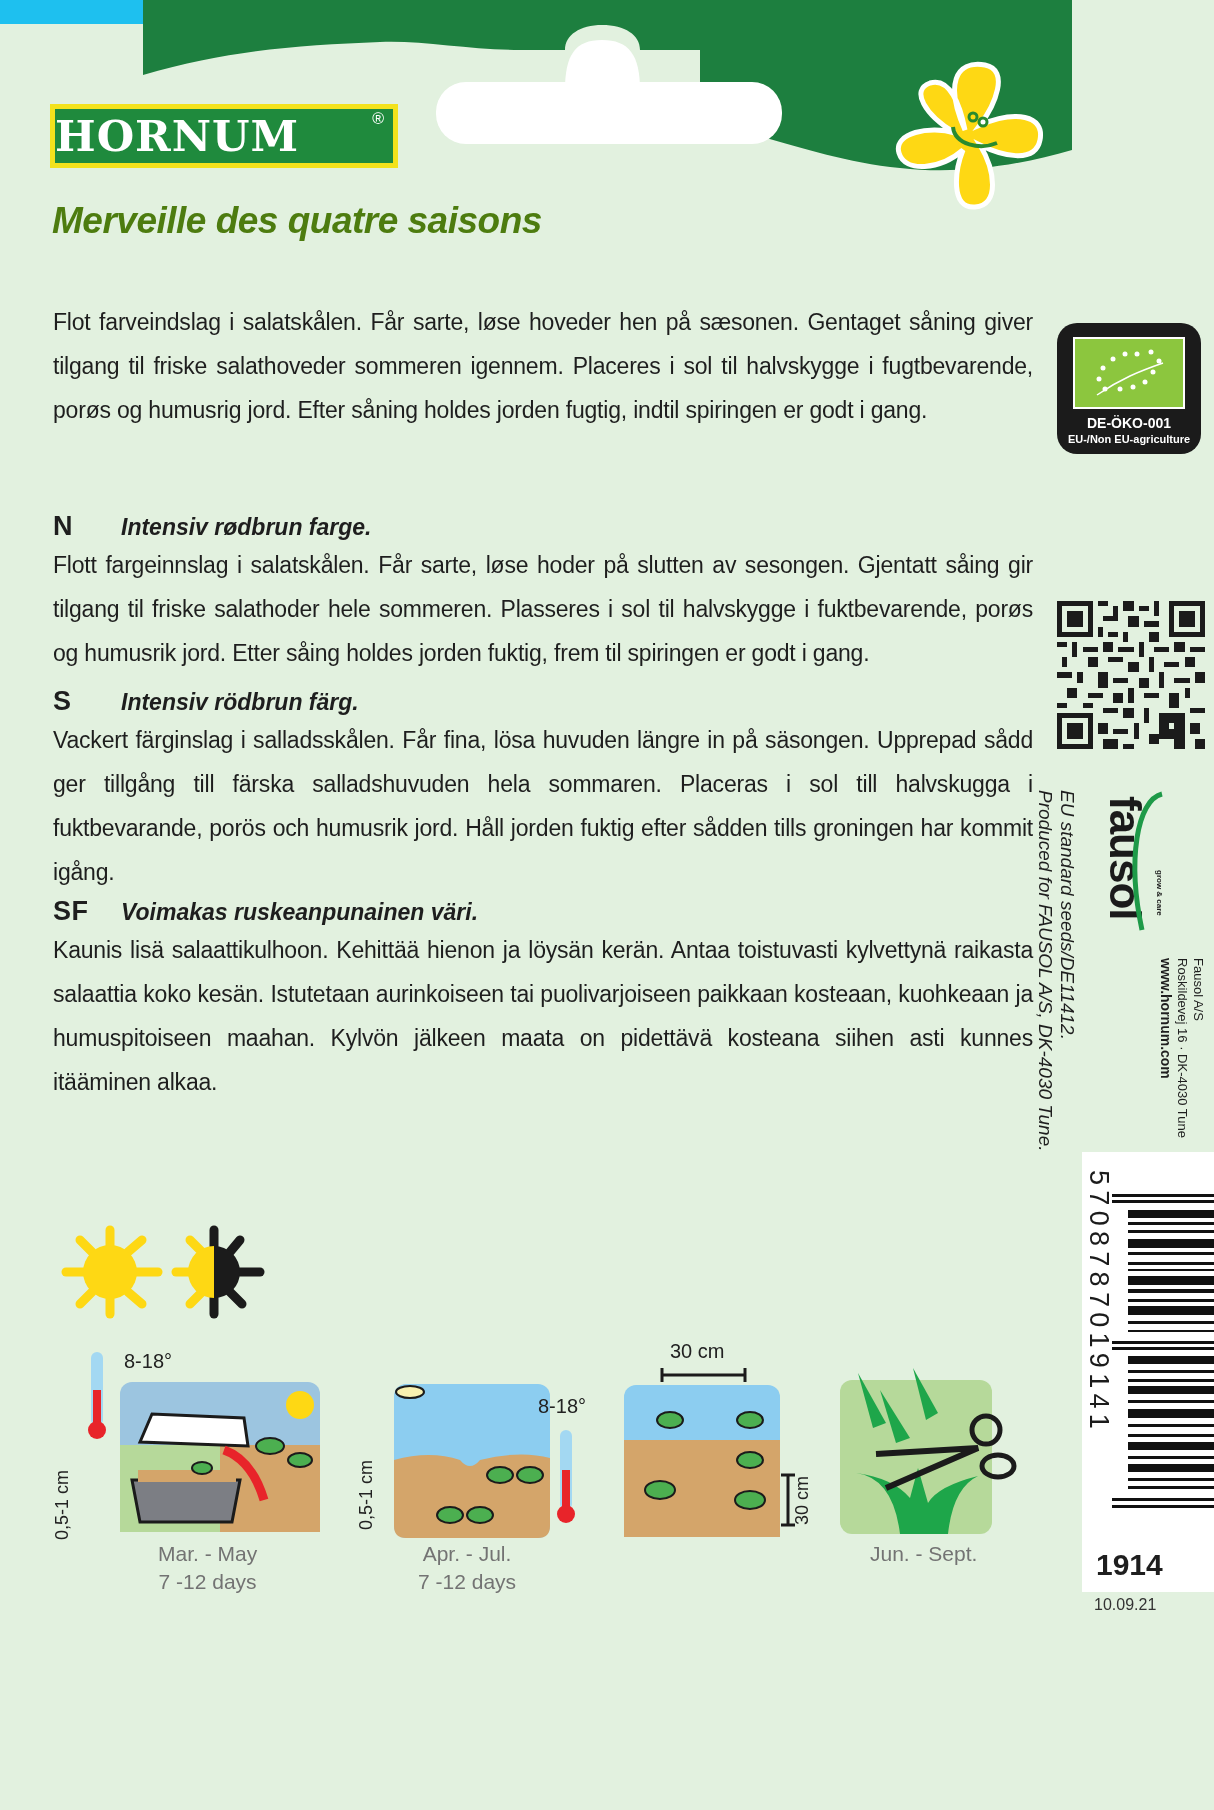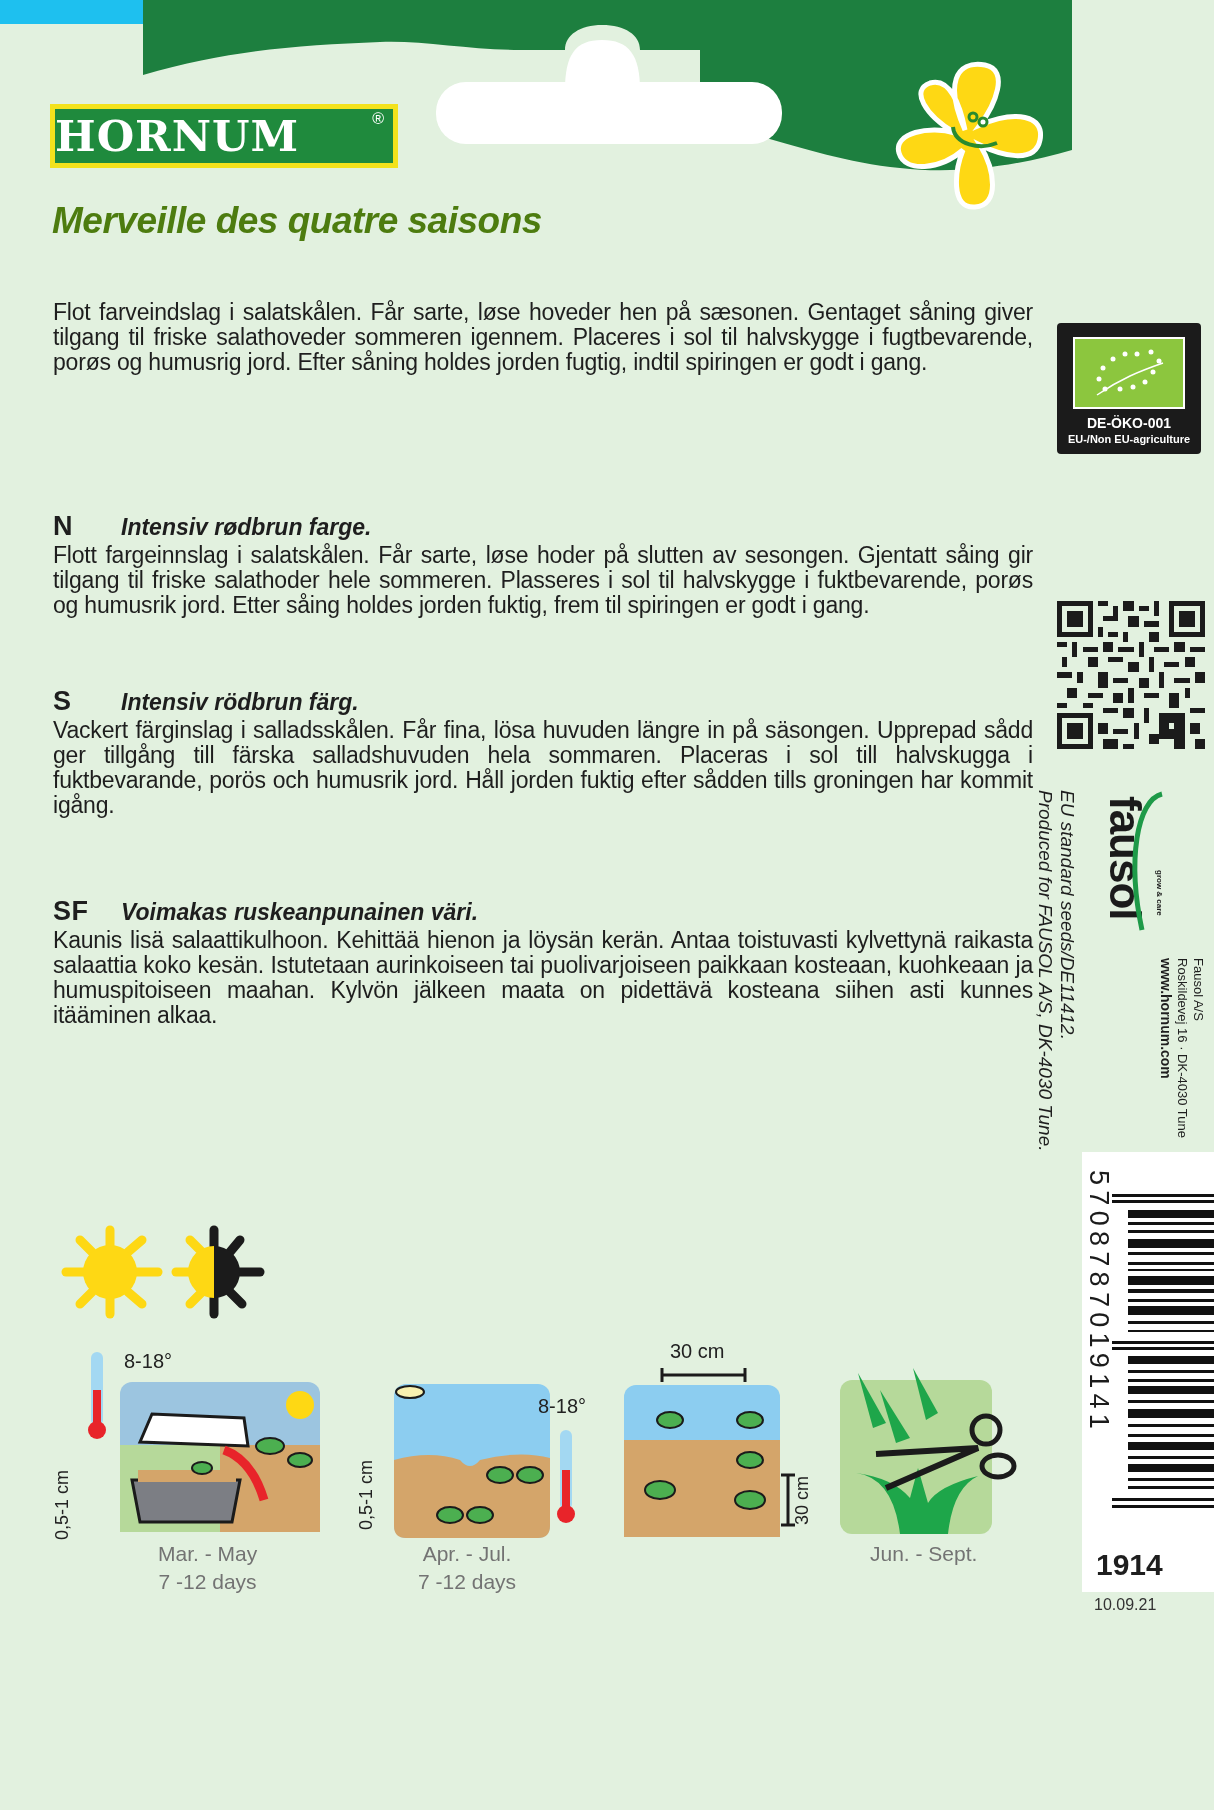--- a/index.html
+++ b/index.html
@@ -27,24 +27,24 @@
   #title {
     left:52px; top:200px; color:#4d7c0f; font-size:37px; font-weight:bold;
     font-style:italic; letter-spacing:-0.5px; white-space:nowrap;
   }
   
   .section { position:absolute; left:53px; width:980px; }
   .sec-head { font-size:24px; line-height:32px; white-space:nowrap; }
   .sec-code { font-weight:bold; font-size:27px; display:inline-block; min-width:68px; letter-spacing:0.5px; }
   .sec-sub { font-style:italic; font-weight:bold; font-size:23px; }
   .sec-body {
-    font-size:23px; line-height:25px; text-align:justify; letter-spacing:-0.2px;
+    font-size:23px; line-height:44px; text-align:justify; letter-spacing:-0.2px;
   }
   
-  #organic { left:1057px; top:323px; width:144px; height:131px; background:#1b1b1b; border-radius:4px; }
+  #organic { left:1057px; top:323px; width:144px; height:131px; background:#1b1b1b; border-radius:20px; }
   #organic-leaf { position:absolute; left:16px; top:14px; width:112px; height:72px; background:#8cc63e; border:2px solid #fff; box-sizing:border-box; }
   #organic-code { position:absolute; left:0; top:92px; width:100%; text-align:center; color:#fff; font-size:14px; font-weight:bold; }
   #organic-note { position:absolute; left:0; top:110px; width:100%; text-align:center; color:#fff; font-size:11px; font-weight:bold; }
   #qr { left:1057px; top:600px; width:148px; height:150px; }
   #vertical-info {
     left:1052px; top:790px; width:154px; height:340px;
   }
   .vtext { position:absolute; transform-origin:0 0; transform:rotate(90deg); white-space:nowrap; }
   #barcode-box { left:1082px; top:1152px; width:132px; height:440px; background:#fff; }
   #barcode-num { position:absolute; left:4px; top:18px; width:30px; height:340px; }

